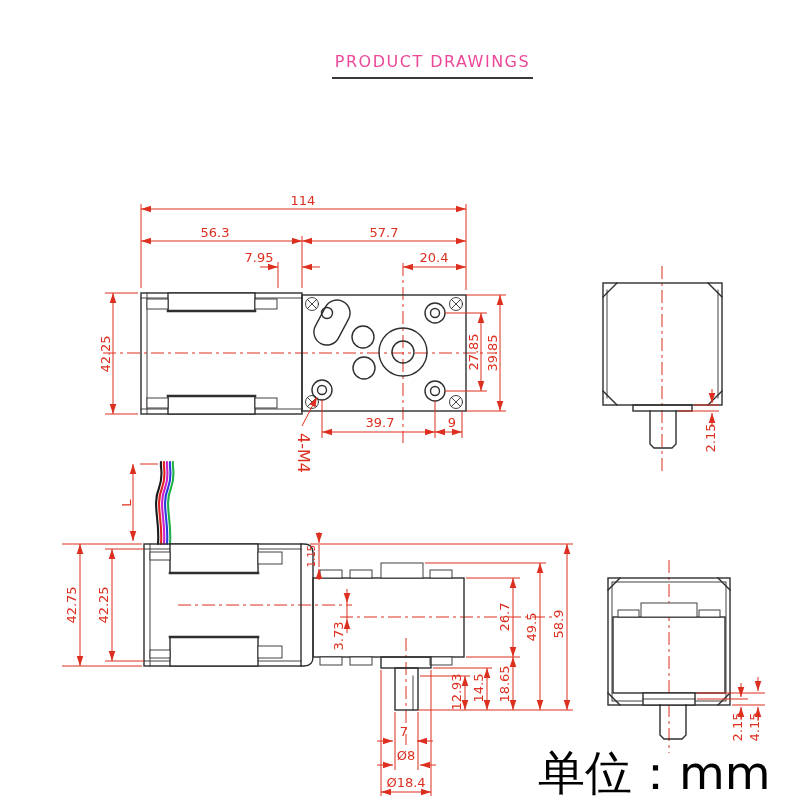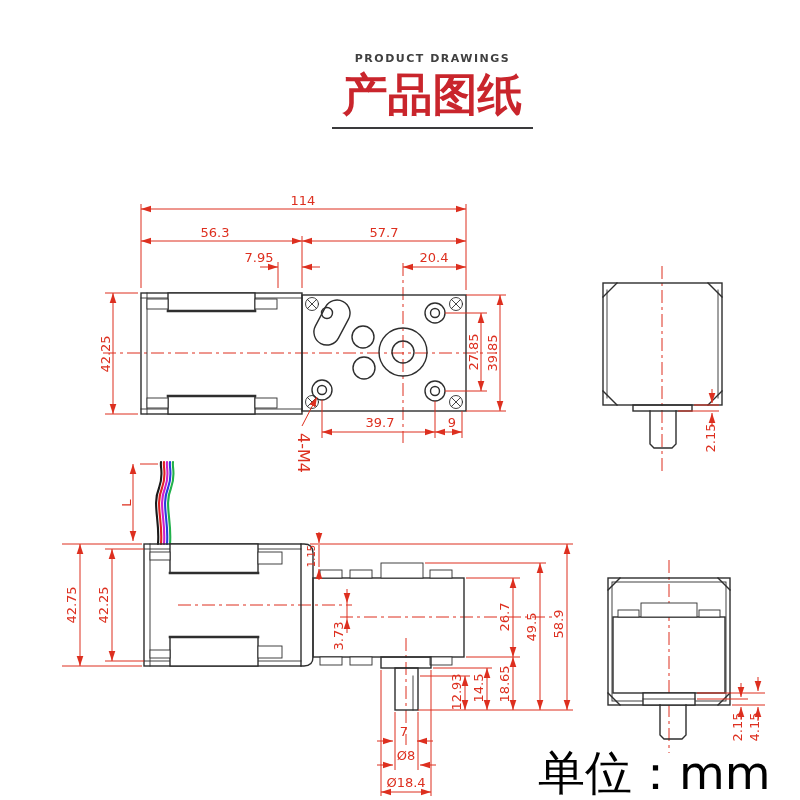--- a/index.html
+++ b/index.html
@@ -6,21 +6,21 @@
   #page{position:relative;width:800px;height:800px;background:#fff;overflow:hidden;
         font-family:"DejaVu Sans","Liberation Sans",sans-serif;}
   
   #logo{position:absolute;left:22px;top:4px;font-style:italic;font-weight:bold;
         font-size:58px;letter-spacing:-3px;white-space:nowrap;}
   #logo .blue{color:#1583d6;}
   #logo .orange{color:#f09b33;}
   #logo .reg{display:inline-block;font-style:normal;font-size:19px;color:#222;
         vertical-align:top;position:relative;top:-6px;left:5px;letter-spacing:0;}
   #titleblock{position:absolute;left:330px;top:52px;width:205px;text-align:center;}
-  #titleblock .en{margin:0;font-size:11px;font-weight:bold;color:#404040;letter-spacing:1.5px;}
+  #titleblock .en{margin:0;font-size:16px;font-weight:normal;color:#ec4899;letter-spacing:1.5px;}
   #titleblock .cn{margin:4px 0 0 0;font-size:45px;font-weight:900;color:#c9252c;line-height:1.15;}
   #titleblock .rule{height:0;border-top:2px solid #3a3a3c;margin:6px 2px 3px 2px;}
   #titleblock .model{margin:0;font-size:24px;color:#3a3a3c;letter-spacing:.5px;}
   #unit{position:absolute;left:538px;top:742px;font-size:47px;color:#000;white-space:nowrap;}
   
   #dwg{position:absolute;left:0;top:0;}
   .ln{stroke:#2e2e2e;stroke-width:1.4;fill:none;stroke-linecap:square;}
   .lnw{stroke:#2e2e2e;stroke-width:1.4;fill:#fff;}
   .thin{stroke-width:.9;}
   .thick{stroke-width:2.6;}
@@ -33,21 +33,20 @@
   .wire{fill:none;stroke-width:2.1;stroke-linecap:round;}
 </style>
 </head>
 <body>
 
 <div id="page">
 
 
   <div id="titleblock">
     <p class="en">PRODUCT DRAWINGS</p>
-    <p class="cn">产品图纸</p>
     <div class="rule"></div>
   </div>
 
   <svg id="dwg" width="800" height="800" viewBox="0 0 800 800">
     <defs>
       <marker id="ae" markerWidth="11" markerHeight="9" refX="10" refY="4" orient="auto" markerUnits="userSpaceOnUse">
         <path d="M0,0.7 L10,4 L0,7.3 Z" fill="#dd2f1f"></path>
       </marker>
       <marker id="as" markerWidth="11" markerHeight="9" refX="10" refY="4" orient="auto-start-reverse" markerUnits="userSpaceOnUse">
         <path d="M0,0.7 L10,4 L0,7.3 Z" fill="#dd2f1f"></path>

